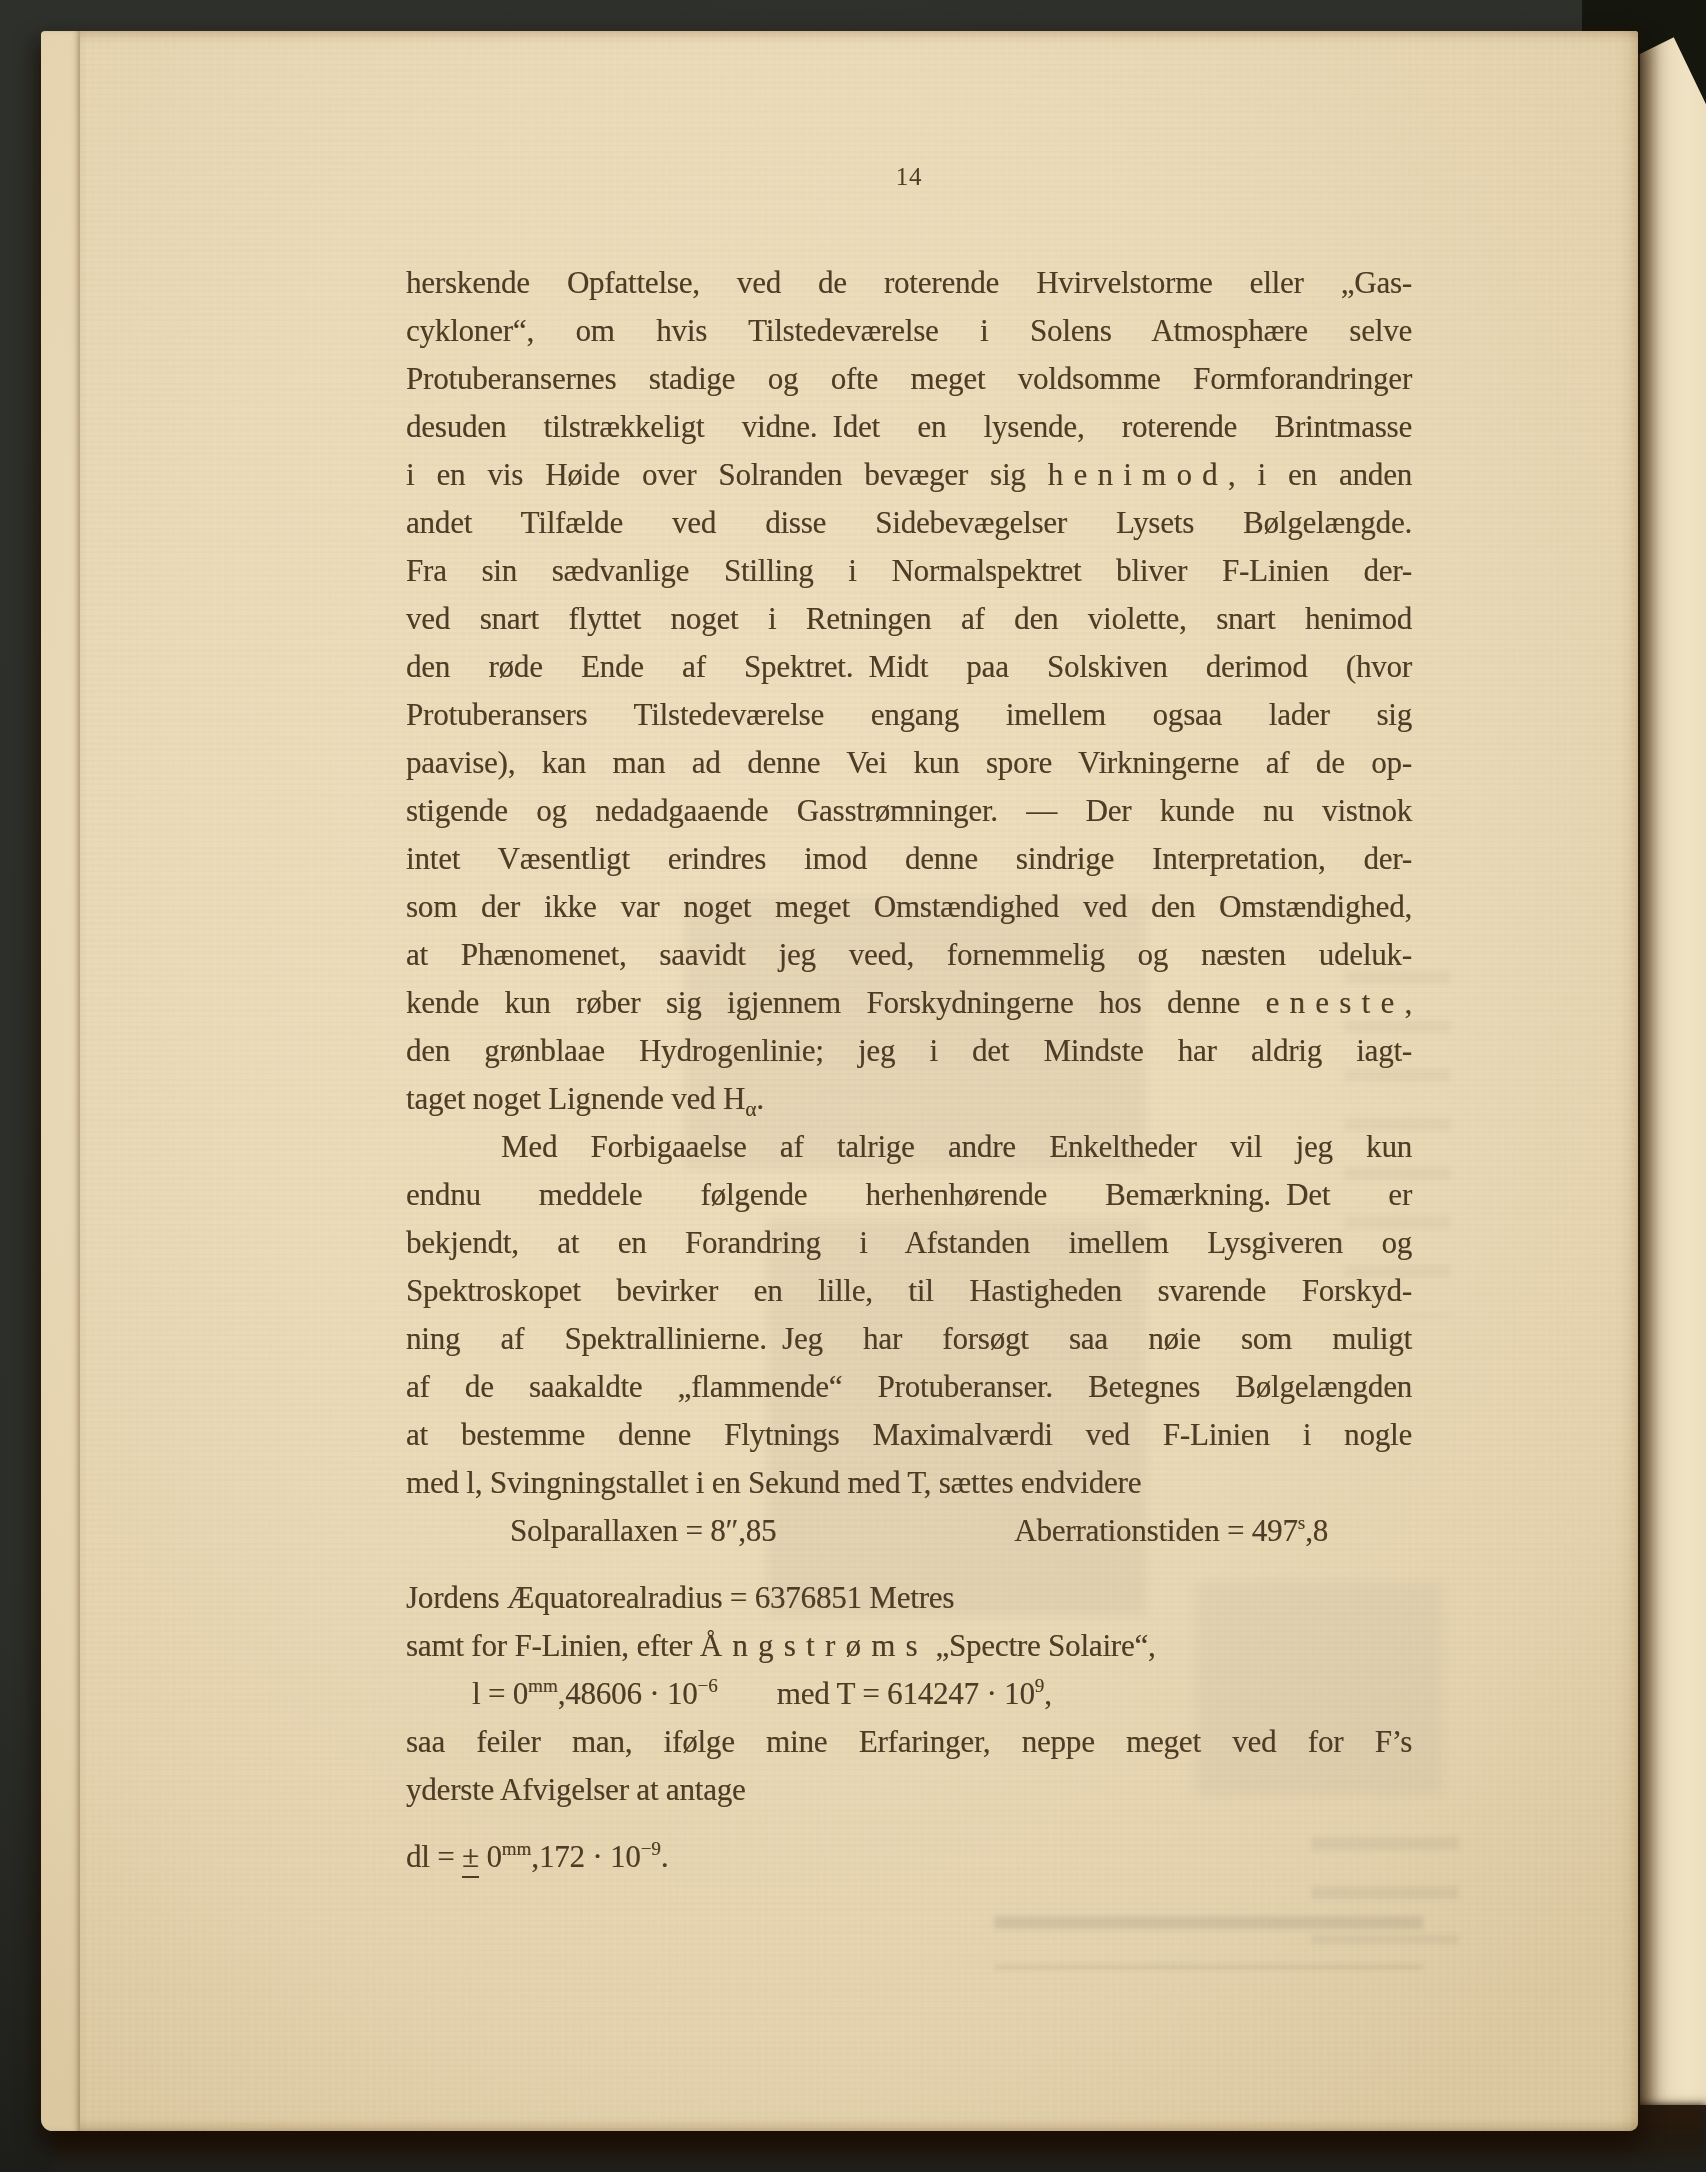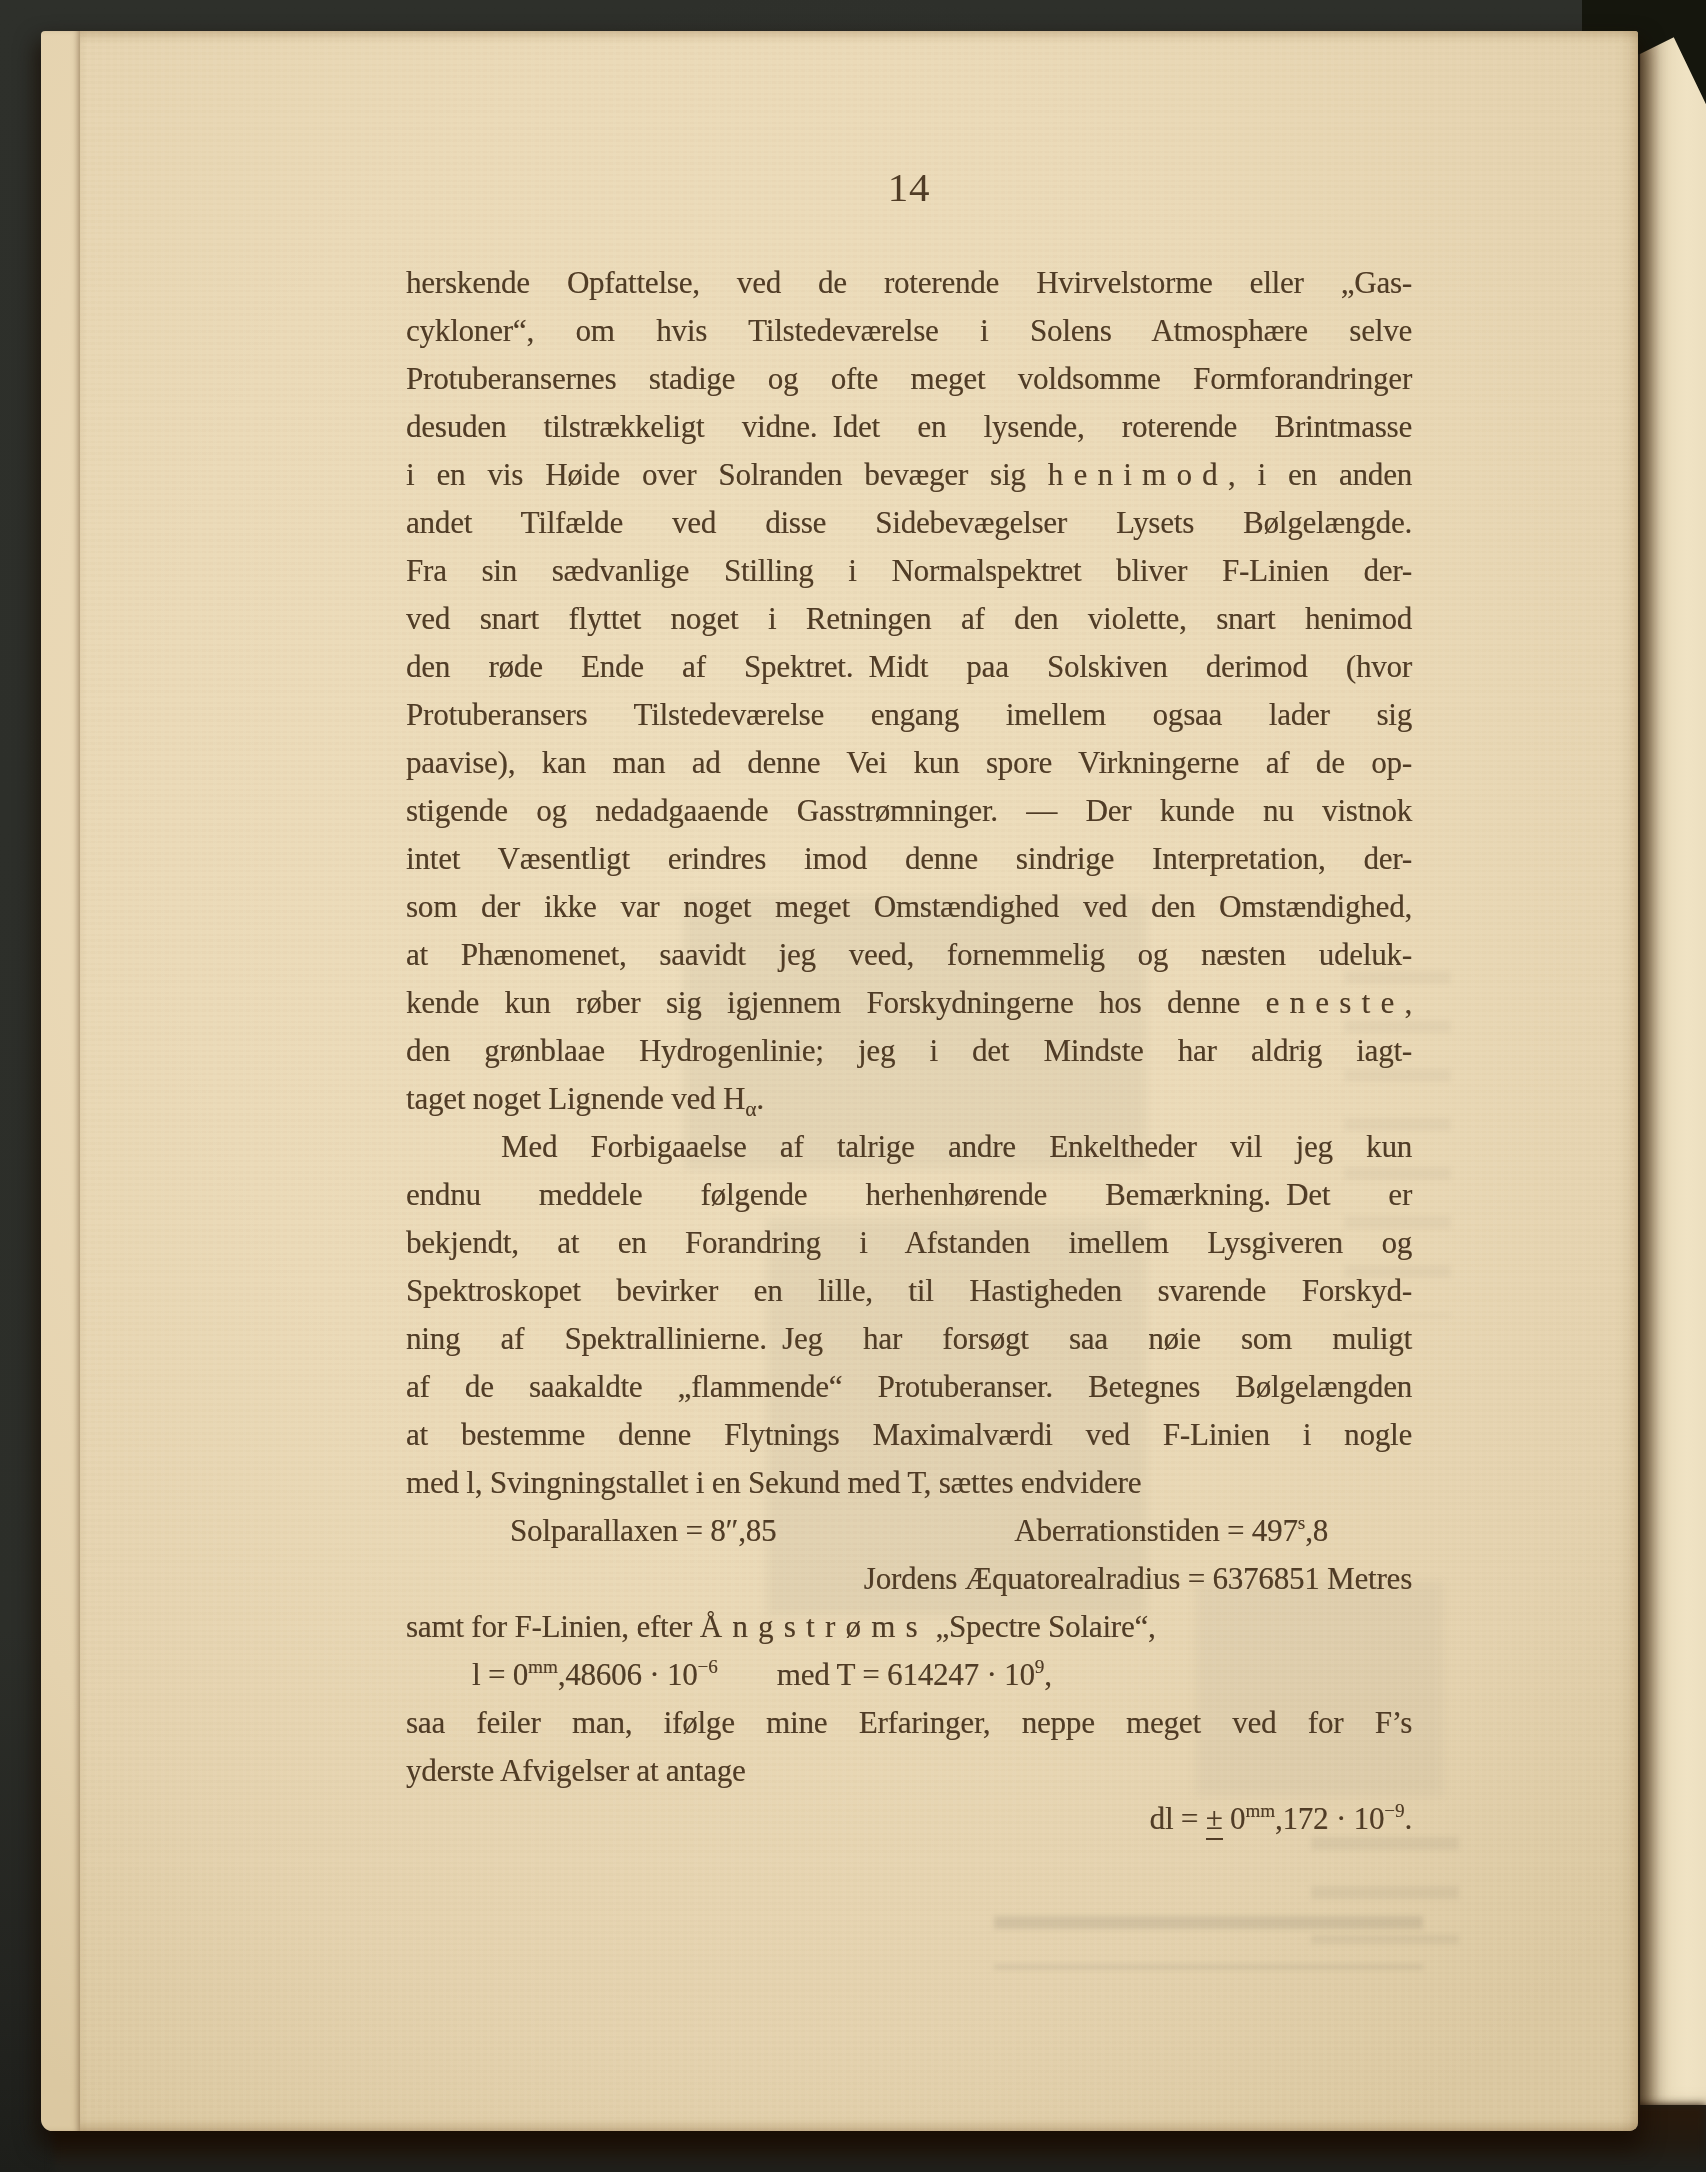--- a/index.html
+++ b/index.html
@@ -63,32 +63,32 @@
   .ghost{
     position:absolute;filter:blur(2.5px);
     background:repeating-linear-gradient(180deg, rgba(112,104,86,0.16) 0 13px, rgba(0,0,0,0) 13px 49px);
   }
   .ghost.g1{left:953px;top:1885px;width:429px;height:53px;}
   .ghost.g2{left:1270px;top:1806px;width:148px;height:107px;opacity:.6;}
   .ghost.g3{left:1303px;top:940px;width:107px;height:346px;opacity:.35;}
 
   .page-number{
     position:absolute;left:365px;top:132px;width:1006px;
-    text-align:center;font-size:41px;color:var(--ink,#503c26);
+    text-align:center;font-size:25px;color:var(--ink,#503c26);
     letter-spacing:0.8px;
   }
   .text-block{
     position:absolute;left:365px;top:228px;width:1006px;
     color:var(--ink,#503c26);
     text-shadow:0.3px 0.3px 0.5px rgba(80,60,38,0.5);
   }
   .ln{font-size:31px;line-height:48px;letter-spacing:-0.2px;}
   .ln.j{text-align:justify;text-align-last:justify;text-justify:inter-word;}
   .ln.l{text-align:left;}
-  .ln.c{text-align:right;}
+  .ln.c{text-align:left;margin-top:19px;}
   .ln.ind{text-indent:95px;}
   .ln.pair{display:flex;justify-content:space-between;padding:0 84px 0 104px;gap:43px;}
   .ln.f1{padding-left:66px;}
   .sp{letter-spacing:0.33em;}
   .sup{font-size:19px;vertical-align:12.4px;letter-spacing:0;line-height:0;}
   .sub{font-size:21.4px;vertical-align:-6.6px;letter-spacing:0;line-height:0;}
   .gap{display:inline-block;width:59px;}
   .pm{border-bottom:2.5px solid currentColor;padding-bottom:1.6px;}
 </style>
 </head>

